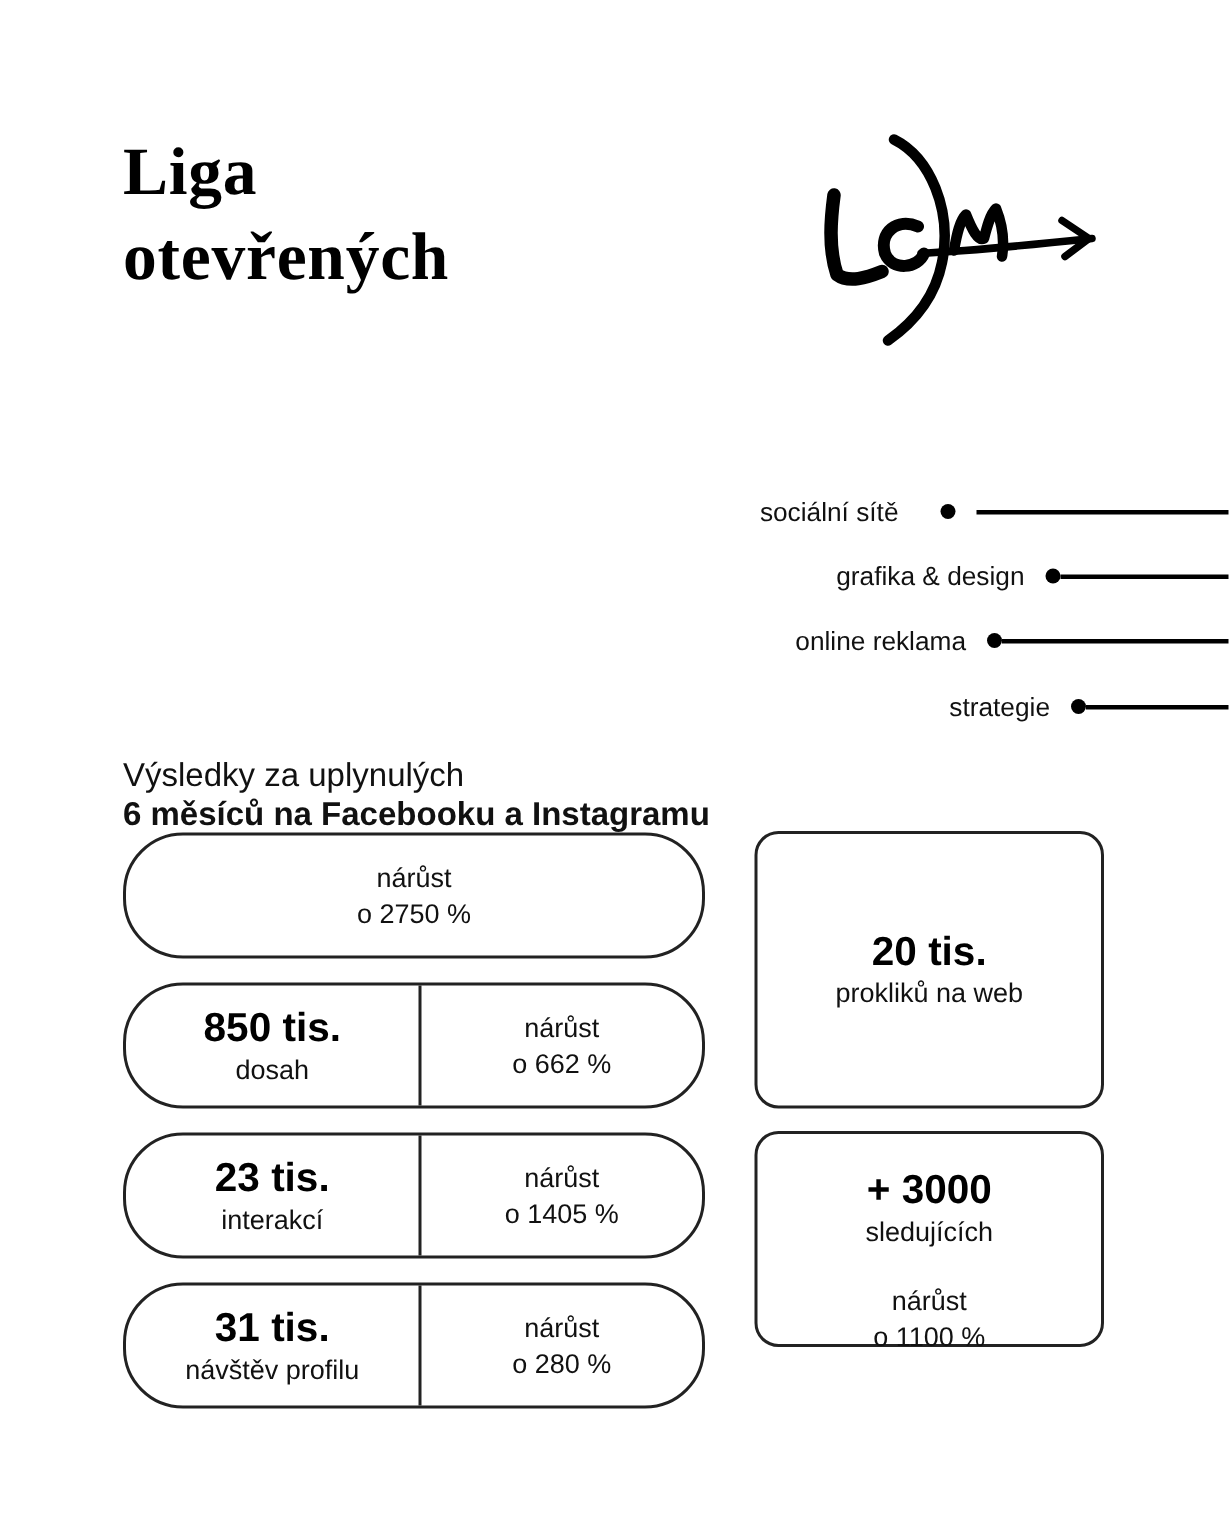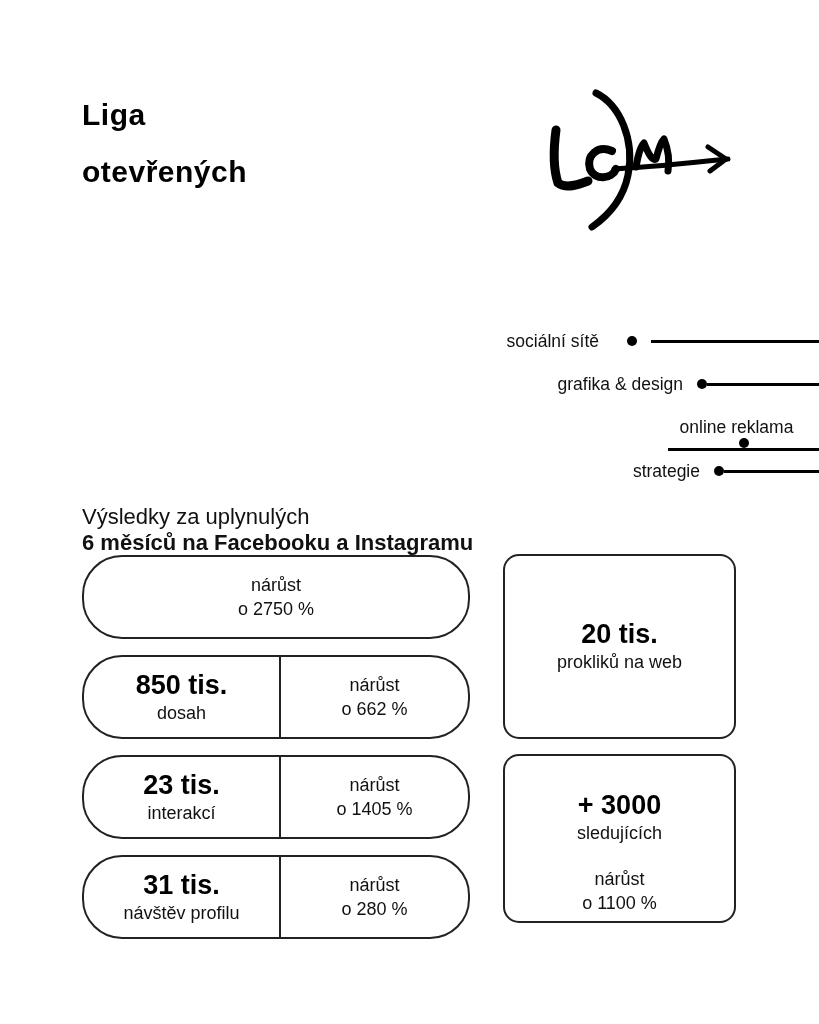--- a/index.html
+++ b/index.html
@@ -1,19 +1,19 @@
 <!DOCTYPE html>
 <html><head>
 <meta charset="utf-8">
 <style>
   html, body { margin:0; padding:0; }
   body { width:819px; height:1024px; background:#ffffff; position:relative; overflow:hidden;
          font-family:"Liberation Sans", "DejaVu Sans", sans-serif; color:#111; }
-  .title { position:absolute; left:82px; top:86px; margin:0; font-weight:700; font-size:30px;
-           line-height:57px; letter-spacing:0.5px; color:#000; }
+  .title { position:absolute; left:82px; top:86px; margin:0; font-weight:700; font-size:45px;
+           line-height:57px; letter-spacing:0.5px; color:#000;font-family:Liberation Serif, serif; }
   .title span { display:block; }
   .logo { position:absolute; left:540px; top:85px; width:200px; height:150px; }
   .services { position:absolute; left:0; top:0; width:819px; }
   .svc { position:absolute; right:0; height:20px; display:flex; align-items:center; }
   .svc .lbl { font-size:17.5px; color:#111; margin-right:14px; white-space:nowrap; }
   .svc .dot { width:10px; height:10px; border-radius:50%; background:#000; flex:none; }
   .svc .line { height:3px; background:#000; flex:none; }
   .subtitle { position:absolute; left:82px; top:460px; font-size:22px; line-height:26px;margin-top:44px; }
   .subtitle .b { font-weight:700; display:block; }
   .pill { position:absolute; left:82px; width:388px; height:84px; border:2px solid #222; border-radius:40px;
@@ -56,21 +56,21 @@
   <div class="svc" style="top:331px;gap:14px;">
     <span class="lbl">sociální sítě</span>
     <span class="dot"></span>
     <span class="line" style="width:168px;"></span>
   </div>
   <div class="svc" style="top:374px;">
     <span class="lbl">grafika &amp; design</span>
     <span class="dot"></span>
     <span class="line" style="width:112px;"></span>
   </div>
-  <div class="svc" style="top:417px;flex-direction:column;">
+  <div class="svc" style="top:417px;">
     <span class="lbl">online reklama</span>
     <span class="dot"></span>
     <span class="line" style="width:151px;"></span>
   </div>
   <div class="svc" style="top:461px;">
     <span class="lbl">strategie</span>
     <span class="dot"></span>
     <span class="line" style="width:95px;"></span>
   </div>
 </div>
@@ -118,18 +118,18 @@
     <span class="small">nárůst</span>
     <span class="small">o 280 %</span>
   </div>
 </div>
 
 <div class="card" style="top:554px; height:185px; justify-content:center;">
   <span class="big">20 tis.</span>
   <span class="small">prokliků na web</span>
 </div>
 
-<div class="card" style="top:754px; height:169px; padding-top:34px;">
+<div class="card" style="top:754px; height:144px; padding-top:22px;">
   <span class="big">+ 3000</span>
   <span class="small">sledujících</span>
   <span class="small" style="margin-top:22px;">nárůst</span>
   <span class="small">o 1100 %</span>
 </div>
 
 </body></html>

